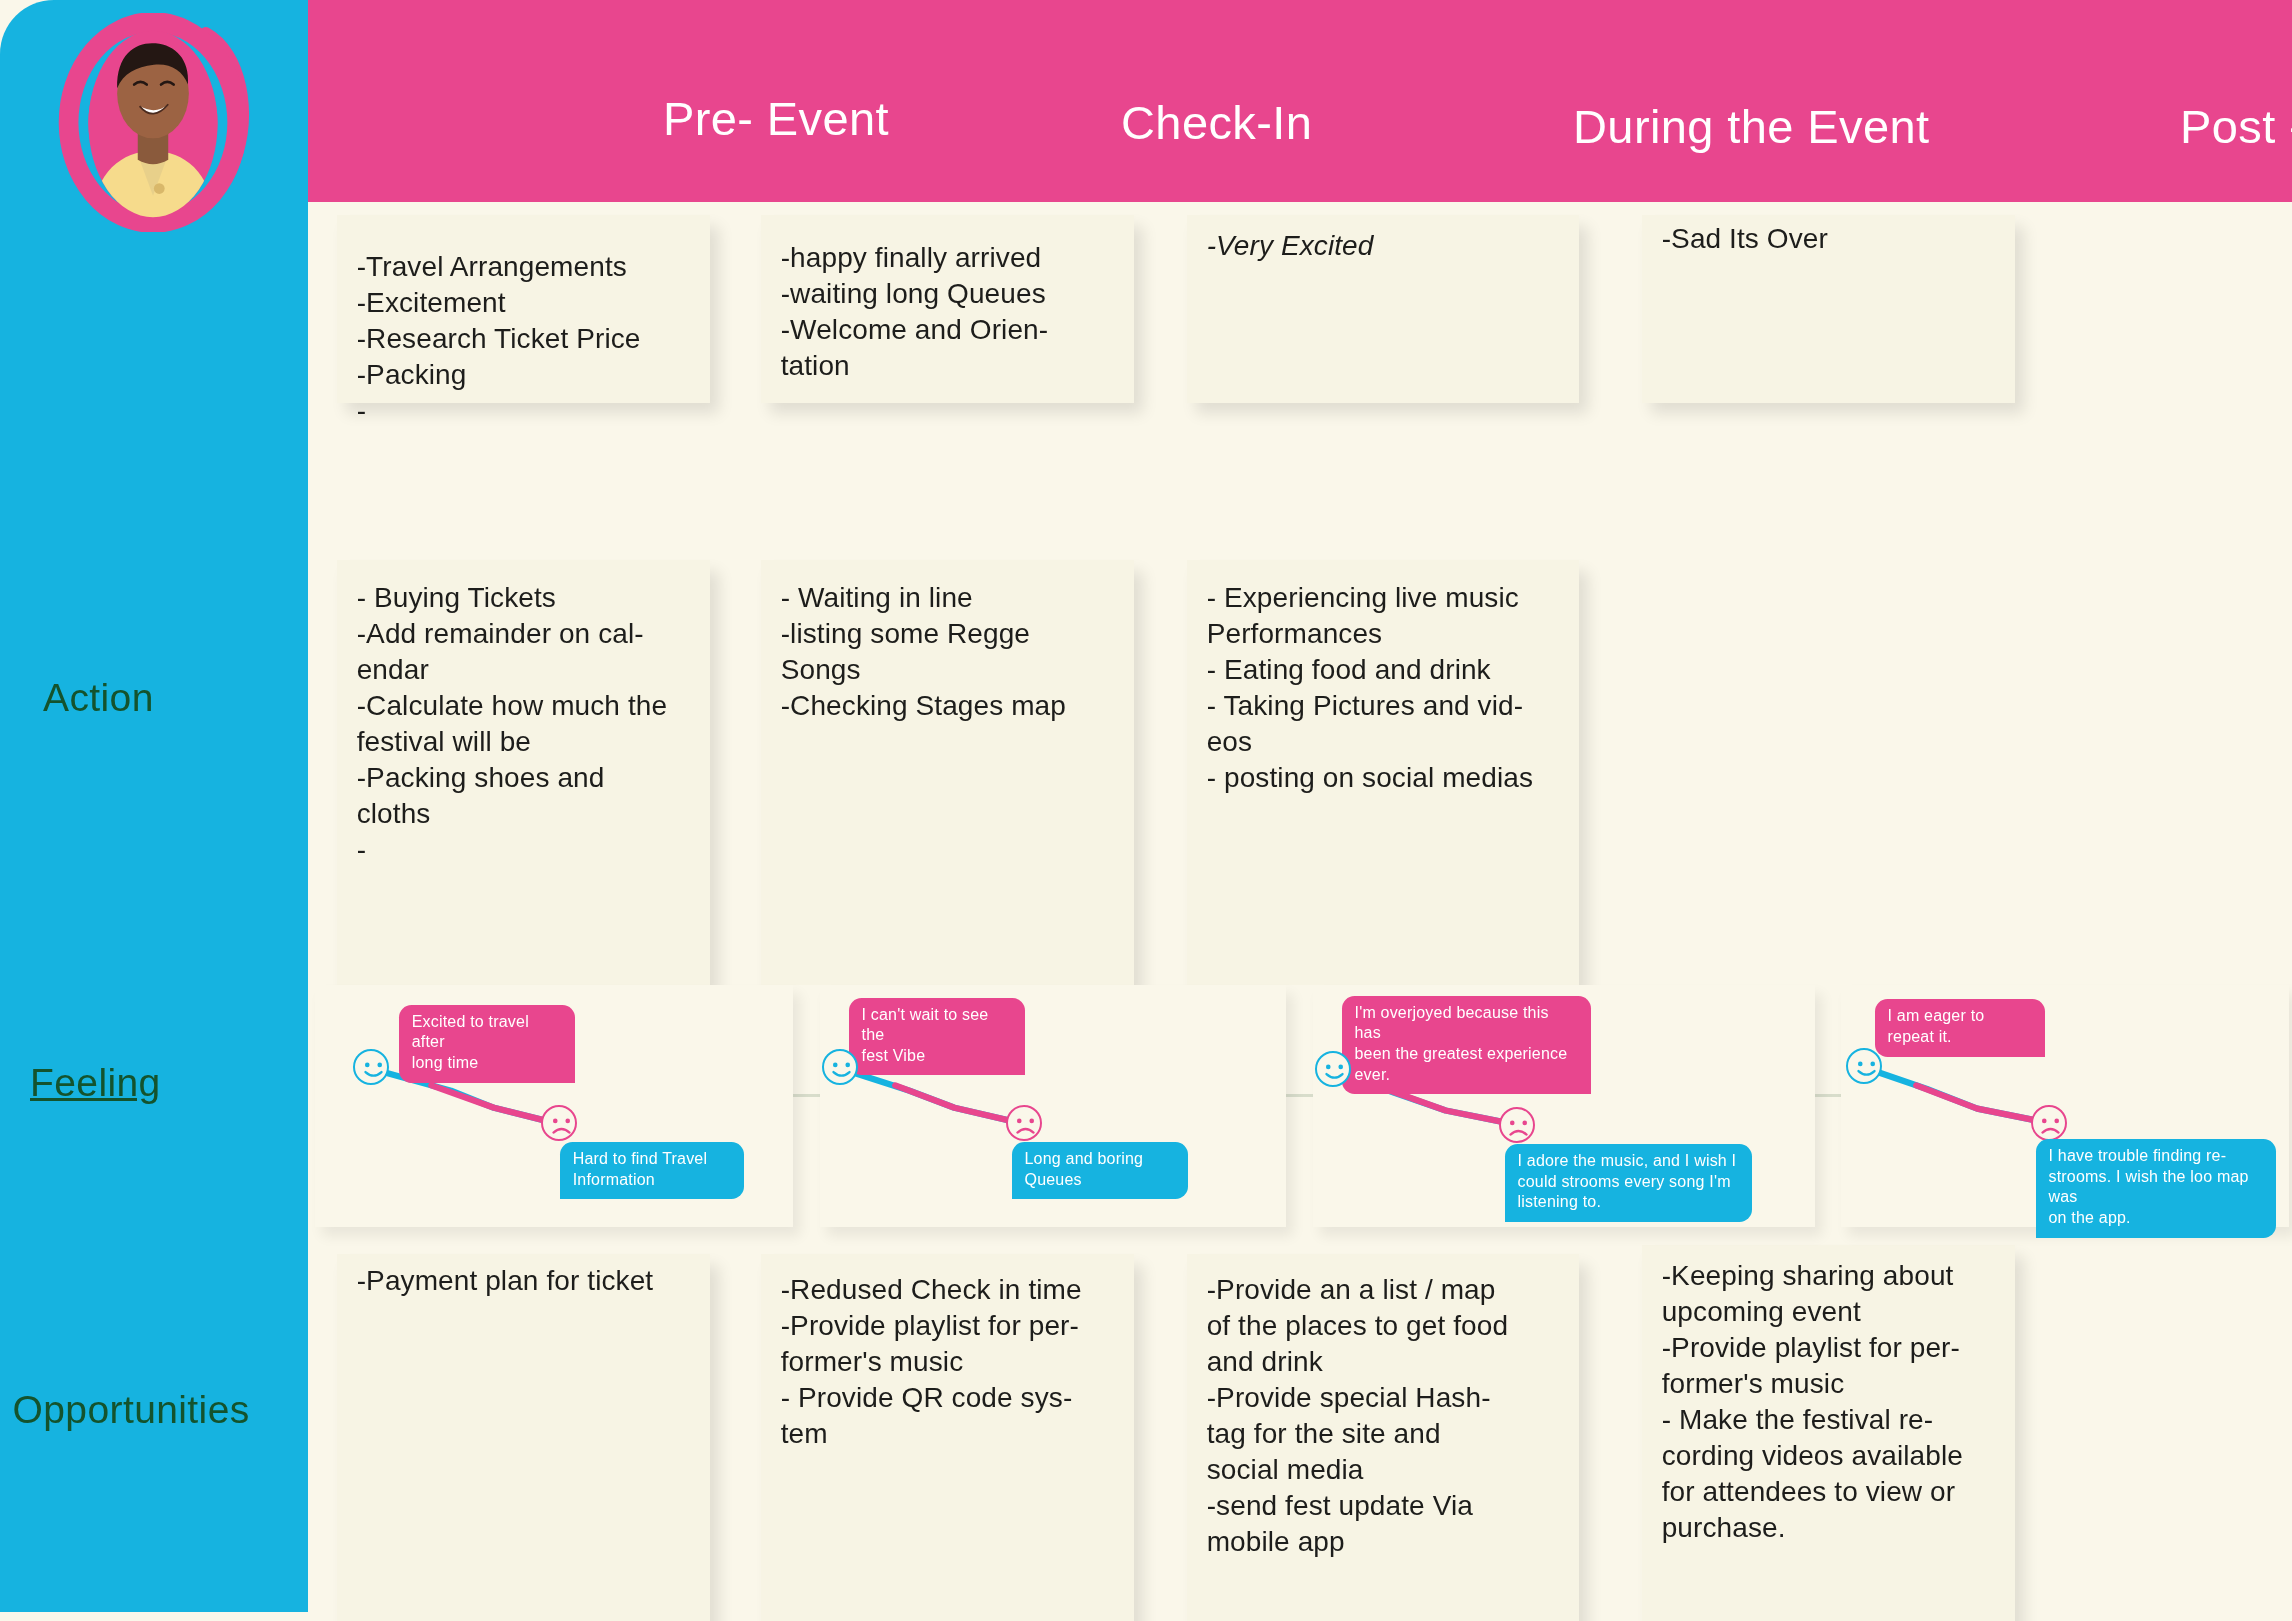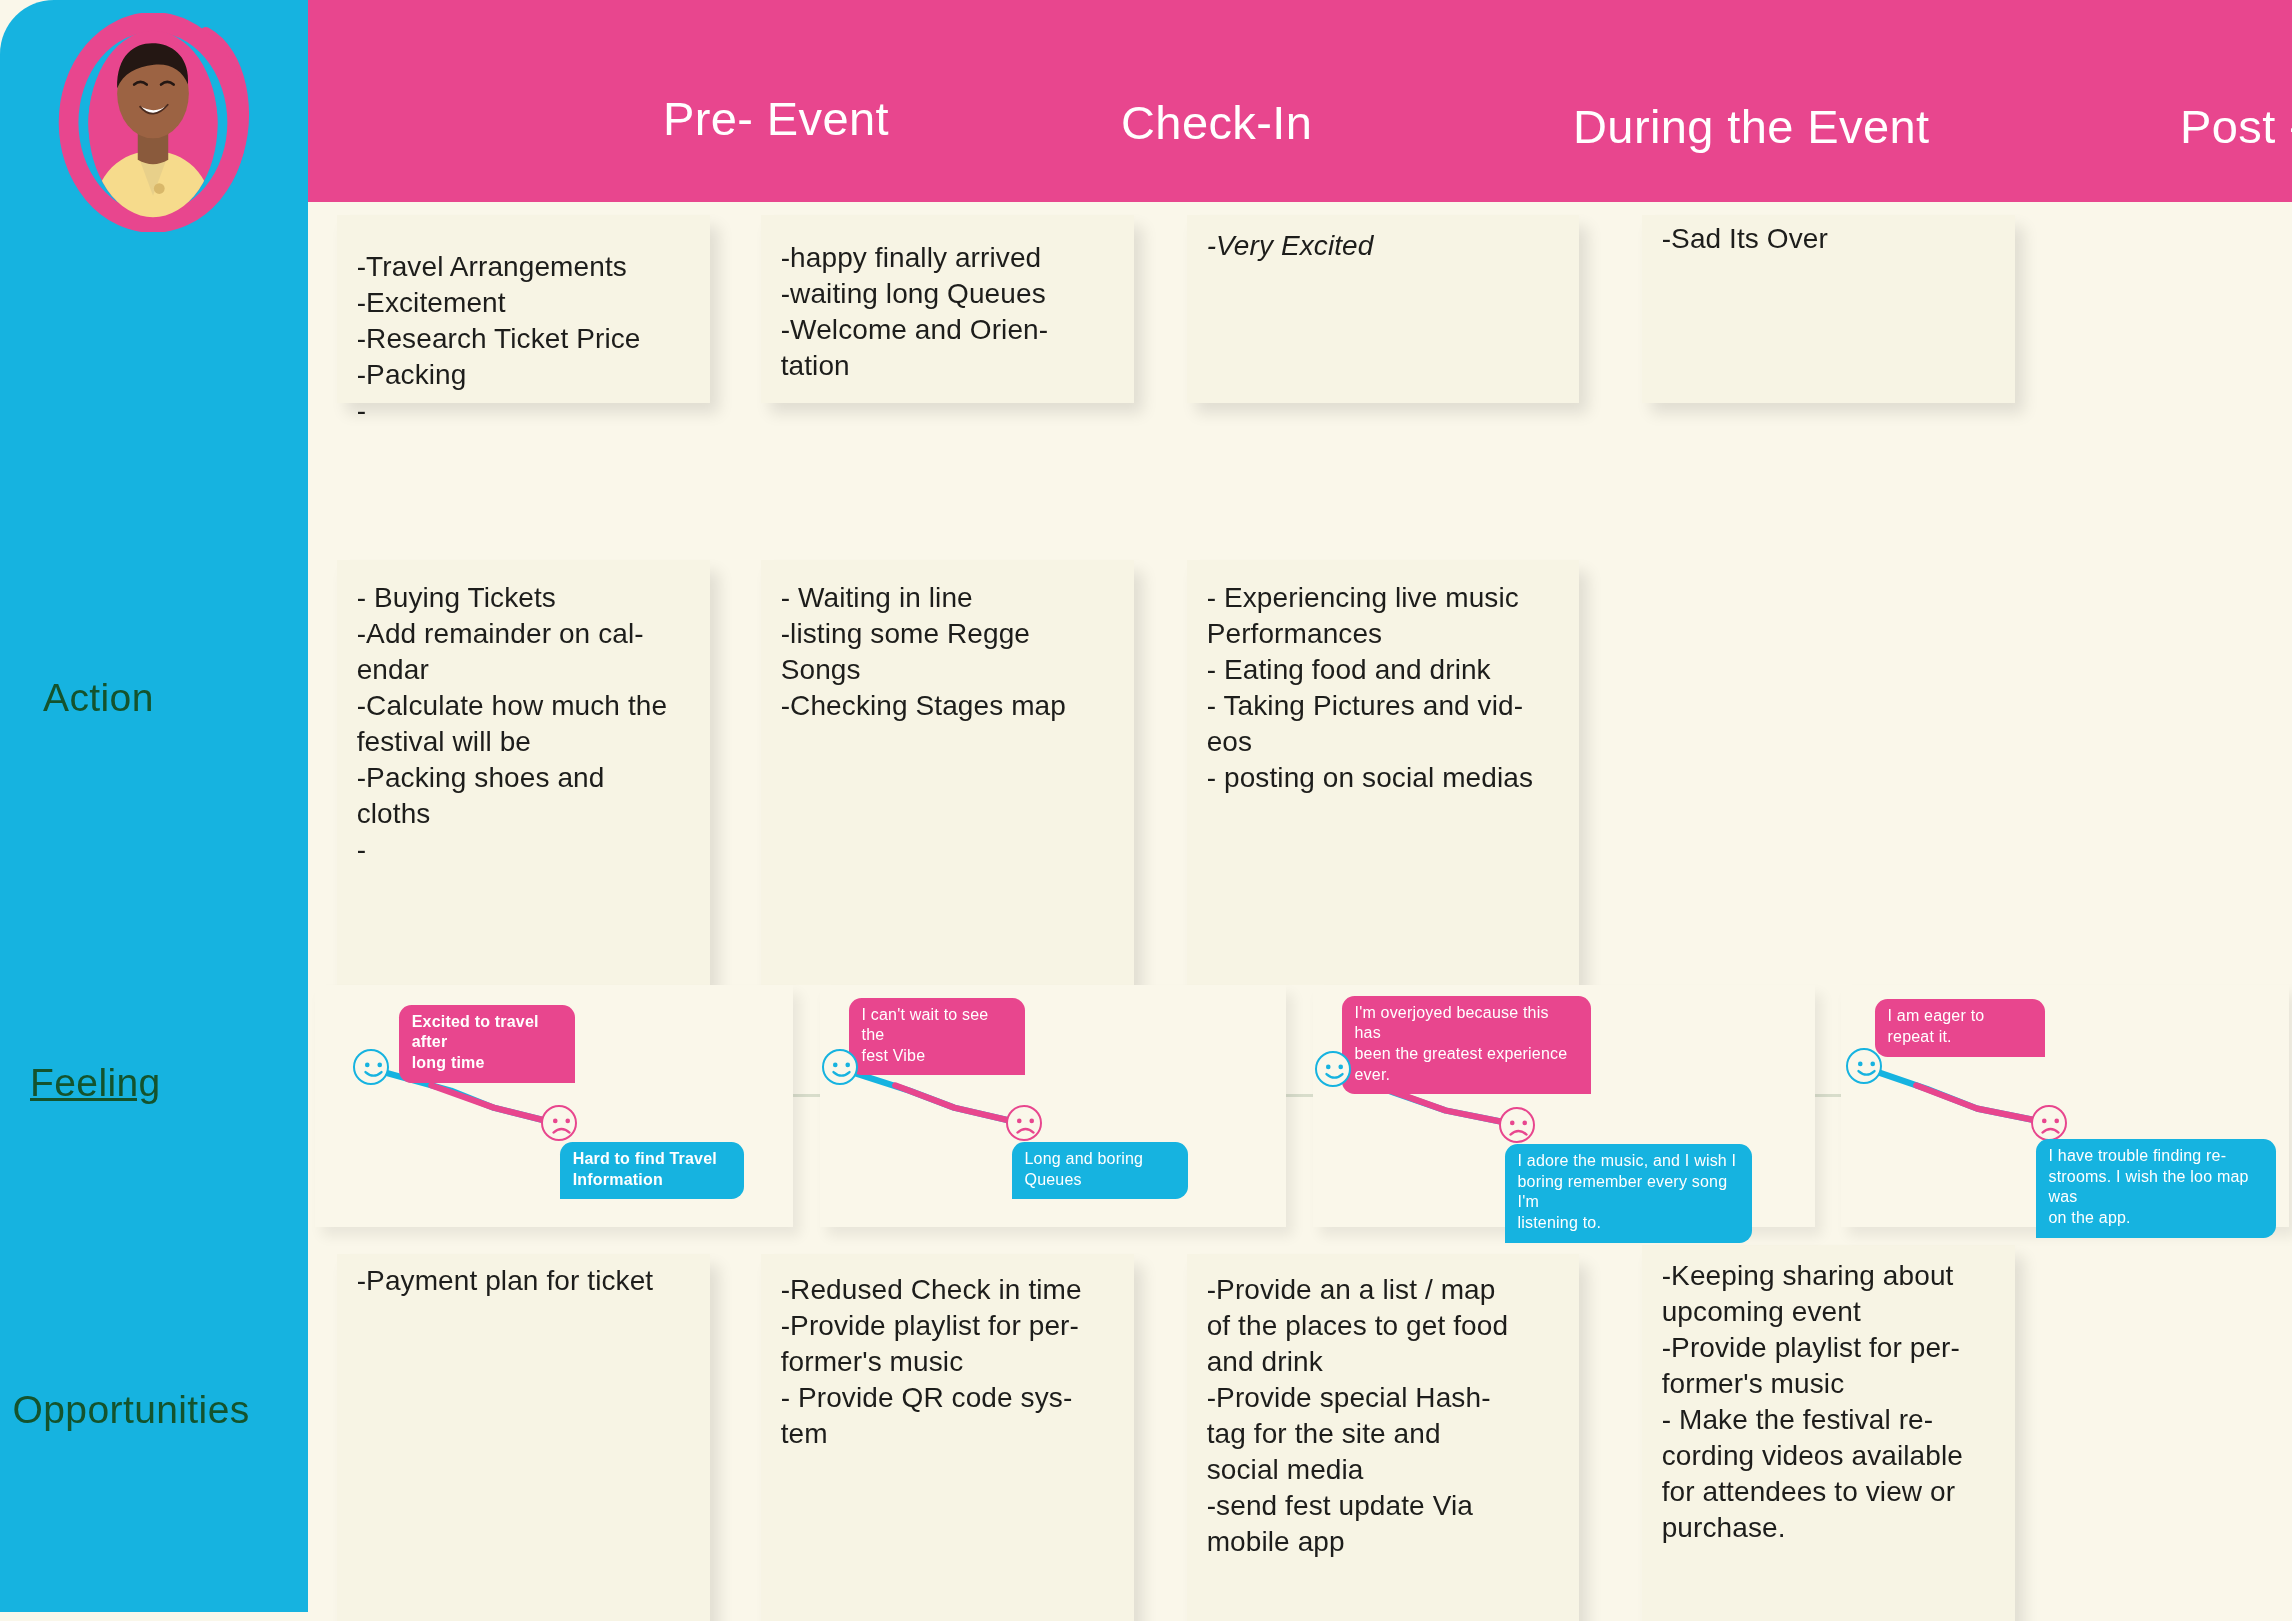--- a/index.html
+++ b/index.html
@@ -109,21 +109,21 @@
     width: 1985px; height: 242px;
     background: #FAF7EA;
     z-index: 3;
   }
   .feel-panel {
     position: absolute;
     top: 0; height: 242px;
     background: #FAF7EA;
     box-shadow: 7.2px 9px 12.5px rgba(0,0,0,0.07);
   }
-  .feel-panel.p0 { left: 7.2px;    width: 478px; font-weight: bold; }
+  .feel-panel.p0 { left: 7.2px;    width: 478px; }
   .feel-panel.p1 { left: 512px;  width: 466px; }
   .feel-panel.p2 { left: 1005px; width: 502px; }
   .feel-panel.p3 { left: 1533px; width: 448px; }
 
   .bubble {
     position: absolute;
     color: #FFFFFF;
     font-size: 16px;
     line-height: 20.6px;
     padding: 7.2px 12.5px 9px 12.5px;
@@ -363,21 +363,21 @@
         </svg>
       </div>
       <div class="face sad" style="left:186px; top:122px;">
         <svg width="41" height="41" viewBox="0 0 46 46">
           <circle cx="16" cy="19" r="2.6" fill="#E8468E"></circle>
           <circle cx="30" cy="19" r="2.6" fill="#E8468E"></circle>
           <path d="M14 32 Q23 24 32 32" fill="none" stroke="#E8468E" stroke-width="2.6" stroke-linecap="round"></path>
         </svg>
       </div>
       <div class="bubble blue" style="left:192px; top:159px; width:247px;">I adore the music, and I wish I
-boring remember every song I'm
+could strooms every song I'm
 listening to.</div>
     </div>
 
     <div class="feel-panel p3">
       <svg class="emo-svg" width="448" height="242" viewBox="0 0 500 270">
         <polyline points="26,92 96,116 152,138 232,154" fill="none" stroke="#16B3E0" stroke-width="7" stroke-linecap="round" stroke-linejoin="round"></polyline>
         <polyline points="84,112 152,138 232,154" fill="none" stroke="#E8468E" stroke-width="7" stroke-linecap="round" stroke-linejoin="round"></polyline>
       </svg>
       <div class="bubble pink" style="left:34px; top:14.3px; width:170px;">I am eager to repeat it.</div>
       <div class="face" style="left:5.4px; top:63px;">

